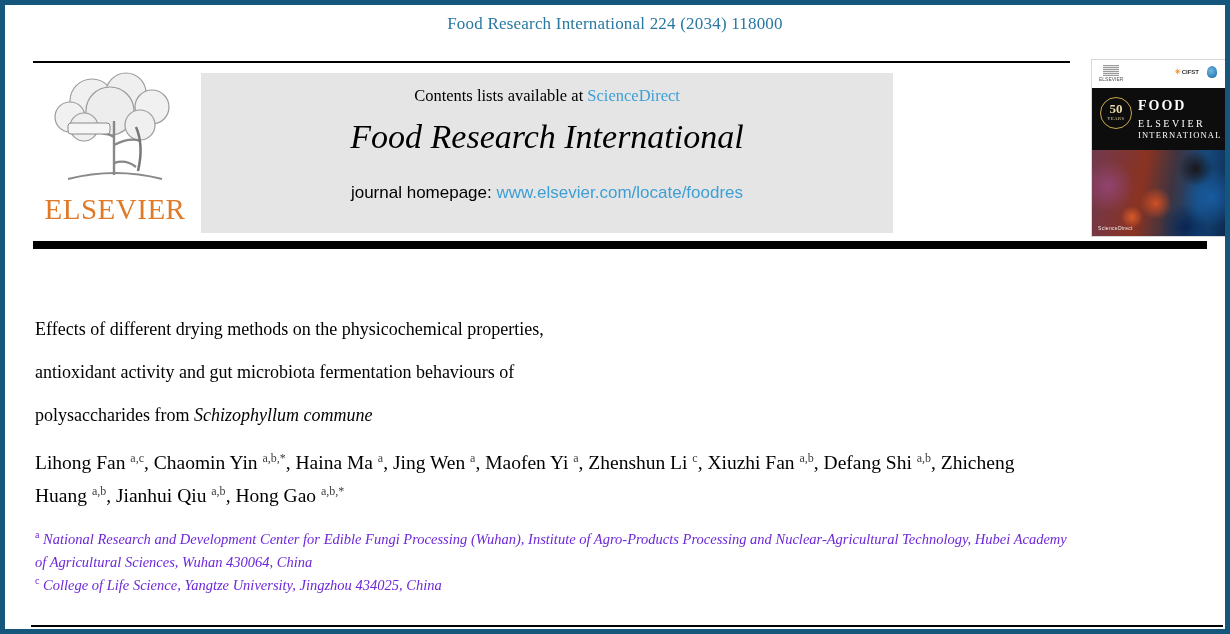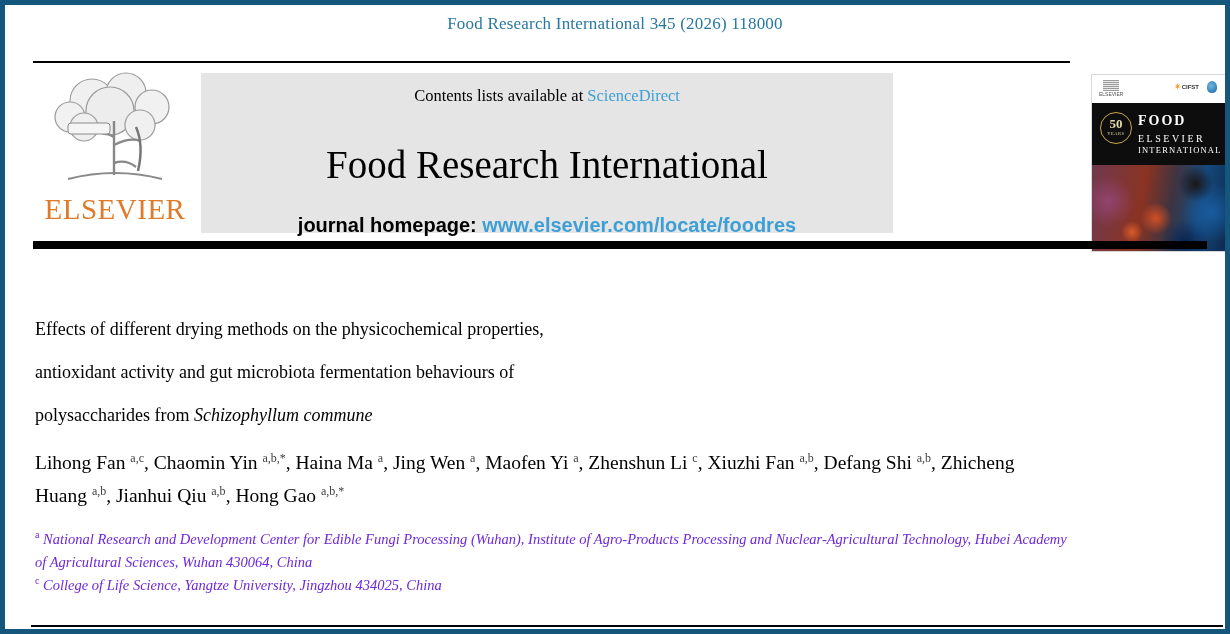--- a/index.html
+++ b/index.html
@@ -24,28 +24,28 @@
     letter-spacing:.5px;margin-top:-2px;
   }
 
   
   .banner{
     position:absolute;top:68px;left:196px;width:692px;height:160px;background:#e5e5e5;
     text-align:center;
   }
   .contents-line{margin-top:13px;font-size:16.5px;color:#000;}
   .link-blue{color:#3d9fd6;text-decoration:none;cursor:pointer;}
-  .journal-title{margin-top:36px;font-size:39px;color:#000;}
+  .journal-title{margin-top:12px;font-size:34px;color:#000;font-style:italic;}
   .homepage-line{
-    margin-top:27px;font-family:"Liberation Sans",sans-serif;font-size:20px;color:#000;font-weight:bold;
+    margin-top:27px;font-family:"Liberation Sans",sans-serif;font-size:17px;color:#000;
   }
 
   
   .cover{
-    position:absolute;top:70px;left:1087px;width:133px;height:176px;background:#c2410c;
+    position:absolute;top:55px;left:1087px;width:133px;height:176px;background:#c2410c;
     box-shadow:0 0 0 1px #d7d7d7;font-family:"Liberation Sans",sans-serif;
   }
   .cover-topstrip{position:relative;height:28px;background:#fff;}
   .mini-elsevier{
     position:absolute;left:7px;top:5px;font-size:5px;color:#555;line-height:1.1;text-align:center;
   }
   .mini-elsevier .mini-tree{display:block;width:16px;height:11px;margin:0 auto 1px auto;
     background:repeating-linear-gradient(0deg,#9a9a9a 0 1px,#e9e9e9 1px 2px);}
   .mini-cifst{position:absolute;right:26px;top:8px;font-size:6px;font-weight:bold;color:#333;}
   .mini-cifst::before{content:"✳";color:#f29222;margin-right:1px;font-size:7px;}
@@ -91,21 +91,21 @@
     position:absolute;top:523px;left:30px;width:1045px;
     font-style:italic;font-size:14.5px;line-height:23px;color:#6d28d9;
   }
   .af-sup{font-size:10px;font-style:normal;}
 </style>
 </head>
 <body>
 
 <div class="page">
 
-  <div class="citation">Food Research International 345 (2026) 118000</div>
+  <div class="citation">Food Research International 224 (2034) 118000</div>
   <div class="rule-top"></div>
 
   <div class="logo-block">
     <svg class="logo-tree" width="150" height="128" viewBox="0 0 150 128">
       <g fill="none" stroke="#9b9b9b" stroke-width="1.2">
         <circle cx="52" cy="34" r="22" fill="#f0f0f0"></circle>
         <circle cx="86" cy="26" r="20" fill="#efefef"></circle>
         <circle cx="112" cy="40" r="17" fill="#f1f1f1"></circle>
         <circle cx="30" cy="50" r="15" fill="#f1f1f1"></circle>
         <circle cx="70" cy="44" r="24" fill="#ededed"></circle>

